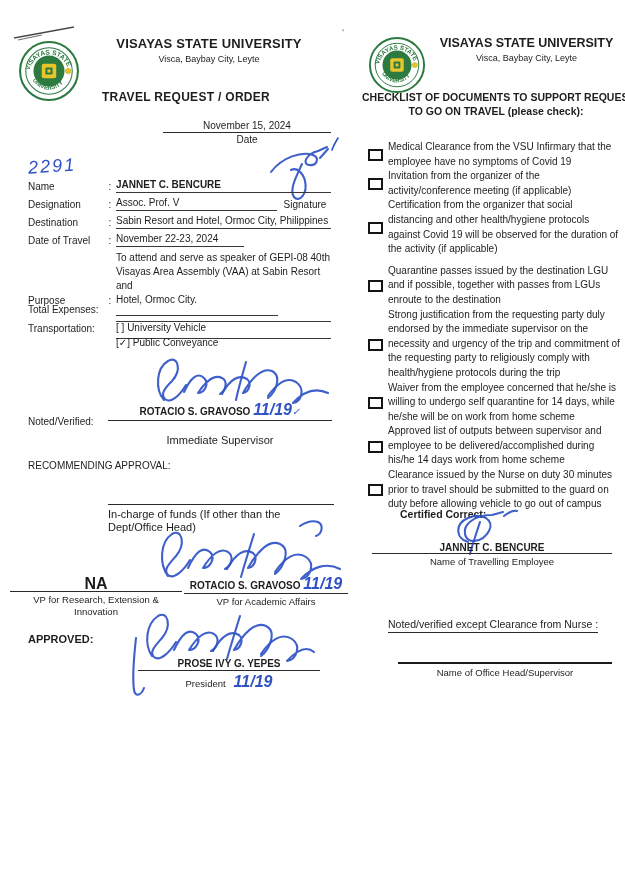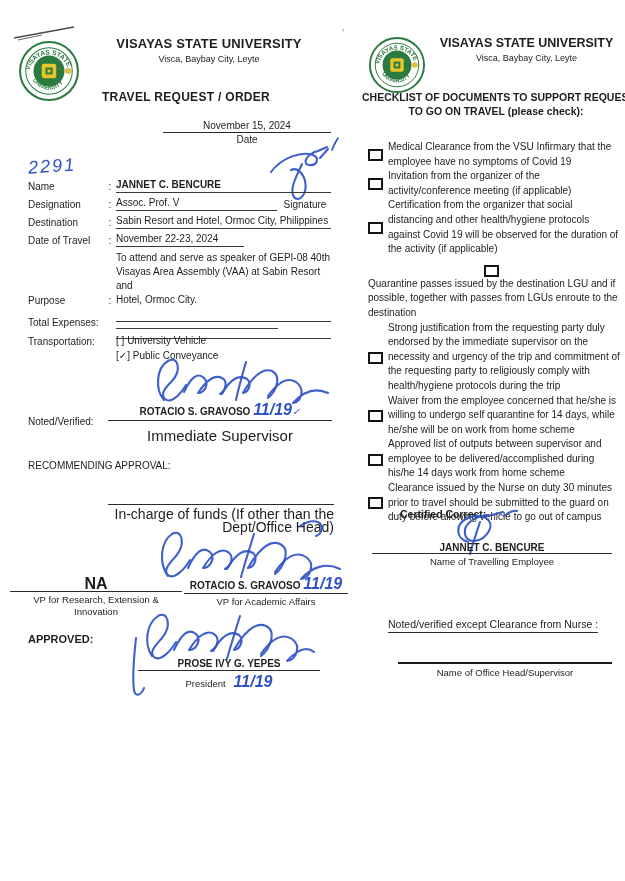--- a/index.html
+++ b/index.html
@@ -33,38 +33,38 @@
   .flabel { width:76px; flex:none; }
   .fcolon { width:12px; flex:none; text-align:center; }
   .fvalue { flex:1; border-bottom:1.2px solid #383838; padding-bottom:1px; }
   .fvalue.short { flex:none; width:128px; }
   .fvalue.mid { margin-right:2px; }
   .sigcap { flex:none; width:52px; text-align:center; border-bottom:none; }
   .purpose-lines { flex:1; line-height:14px; }
   .blankline { height:11px; margin:0 0 6px 88px; border-bottom:1.2px solid #383838; }
 
   
-  .expenses { position:absolute; left:28px; top:317px; width:303px; font-size:10px; }
+  .expenses { position:absolute; left:28px; top:304px; width:303px; font-size:10px; }
   .erow { display:flex; align-items:flex-end; margin-bottom:5px; line-height:12px; }
   .elabel { width:88px; flex:none; }
   .eline { width:162px; border-bottom:1.2px solid #383838; height:11px; }
   .opt { line-height:14px; }
 
   
   .noted-label { position:absolute; left:28px; top:392px; font-size:10px;margin-top:24px; }
   .sig-gravoso1 { position:absolute; left:150px; top:348px; width:185px; height:62px; }
   .noted-block { position:absolute; left:108px; top:401px; width:224px; text-align:center; font-size:10px; }
   .noted-block .nm { font-weight:bold; }
   .noted-block .ln { border-bottom:1.5px solid #2a2a2a; margin-top:1px; }
-  .noted-block .cap { font-size:15px; margin-top:6px; }
+  .noted-block .cap { font-size:11px; margin-top:13px; }
   .note-sup { font-size:16px; font-weight:bold; }
 
   
   .recommending { position:absolute; left:28px; top:460px; font-size:10px; }
-  .incharge { position:absolute; left:108px; top:495px; width:226px; text-align:right; font-size:14px; line-height:12.5px; }
+  .incharge { position:absolute; left:108px; top:495px; width:226px; text-align:left; font-size:11px; line-height:12.5px; }
   .incharge .ln { border-bottom:1.5px solid #2a2a2a; height:10px; margin-bottom:3px; }
   .sig-gravoso2 { position:absolute; left:150px; top:518px; width:200px; height:70px; }
 
   .vp-rei { position:absolute; left:10px; top:578px; width:172px; text-align:center; font-size:9.5px; line-height:12px; }
   .vp-rei .nm { font-weight:bold; font-size:16px; }
   .vp-acad { position:absolute; left:184px; top:578px; width:164px; text-align:center; font-size:9.5px; line-height:12px; }
   .vp-acad .nm { font-weight:bold; font-size:10px; white-space:nowrap; }
   .sgn-rule { border-bottom:1.5px solid #2a2a2a; margin:1px 0 2px; }
 
   .approved { position:absolute; left:28px; top:633px; font-size:11px; font-weight:bold; }
@@ -74,21 +74,21 @@
 
   
   .logo-right { position:absolute; left:368px; top:36px; width:58px; height:58px; }
   .right-head { position:absolute; left:428px; top:36px; width:197px; text-align:center; }
   .uni-name-r { font-size:12.5px; font-weight:bold; }
   .checklist-title { position:absolute; left:362px; top:90px; width:268px; text-align:center; font-weight:bold; font-size:10.5px; line-height:14px; }
   .checklist-title .l1 { white-space:nowrap; }
 
   .checklist { position:absolute; left:368px; top:140px; width:252px; font-size:10px; }
   .citem { display:flex; align-items:center; }
-  .citem.gap { margin-top:7px;flex-direction:column; }
+  .citem.gap { margin-top:7px; }
   .cbox { flex:none; width:15px; height:12px; border:2.2px solid #141414; margin:1px 5px 0 0; background:#fff; }
   .ctext { flex:1; line-height:14.6px; }
 
   .certified { position:absolute; left:400px; top:508px; font-size:10.5px; font-weight:bold; }
   .sig-jannet2 { position:absolute; left:440px; top:508px; width:85px; height:48px; }
   .employee-block { position:absolute; left:372px; top:542px; width:240px; text-align:center; font-size:9.5px; }
   .employee-block .nm { font-weight:bold; font-size:10px; }
   .employee-block .ln { border-bottom:1.6px solid #2a2a2a; margin-top:0px; }
   .employee-block .cap { margin-top:2px; }
 

